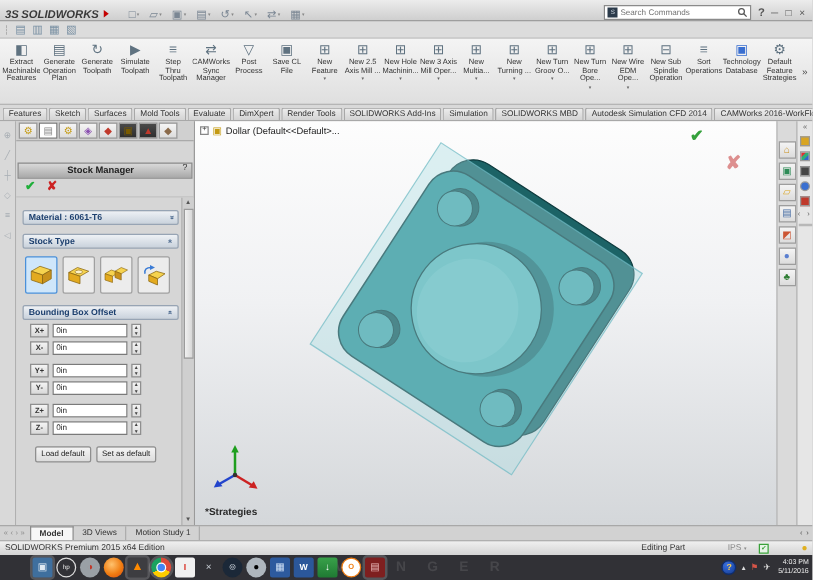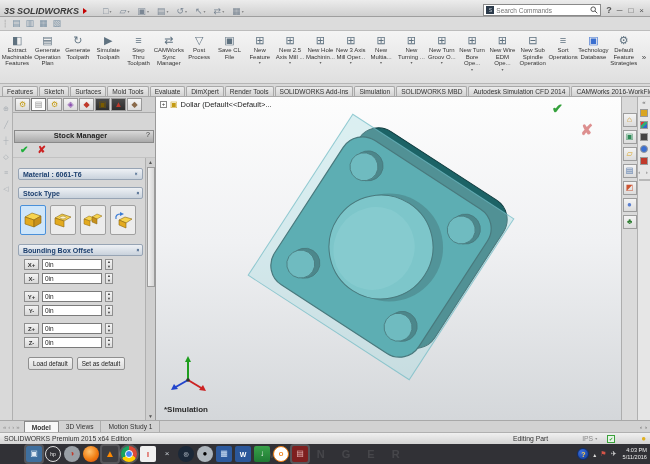--- a/index.html
+++ b/index.html
@@ -553,21 +553,21 @@
 
       <svg class="triad" width="42" height="42" viewBox="0 0 42 42">
         <line x1="20" y1="28" x2="20" y2="8" stroke="#1e9e1e" stroke-width="2"></line>
         <polygon points="20,4 17,10 23,10" fill="#1e9e1e"></polygon>
         <line x1="20" y1="28" x2="35" y2="37" stroke="#cc2222" stroke-width="2"></line>
         <polygon points="38,39 31,38 35,33" fill="#cc2222"></polygon>
         <line x1="20" y1="28" x2="6" y2="36" stroke="#2244cc" stroke-width="2"></line>
         <polygon points="3,38 10,37 6,32" fill="#2244cc"></polygon>
         <circle cx="20" cy="28" r="1.8" fill="#333"></circle>
       </svg>
-      <span class="viewlabel">*Simulation</span>
+      <span class="viewlabel">*Strategies</span>
     </div>
 
     <div id="taskpane">
       <span class="tp">⌂</span>
       <span class="tp">▣</span>
       <span class="tp">▱</span>
       <span class="tp">▤</span>
       <span class="tp">◩</span>
       <span class="tp">●</span>
       <span class="tp">♣</span>

